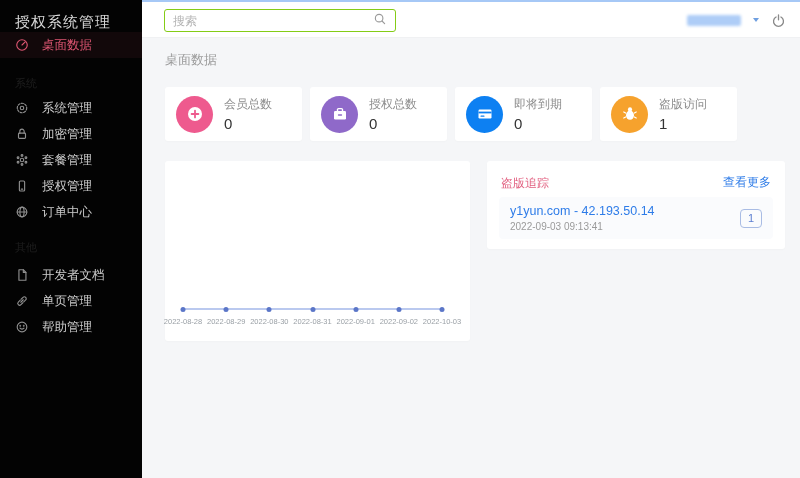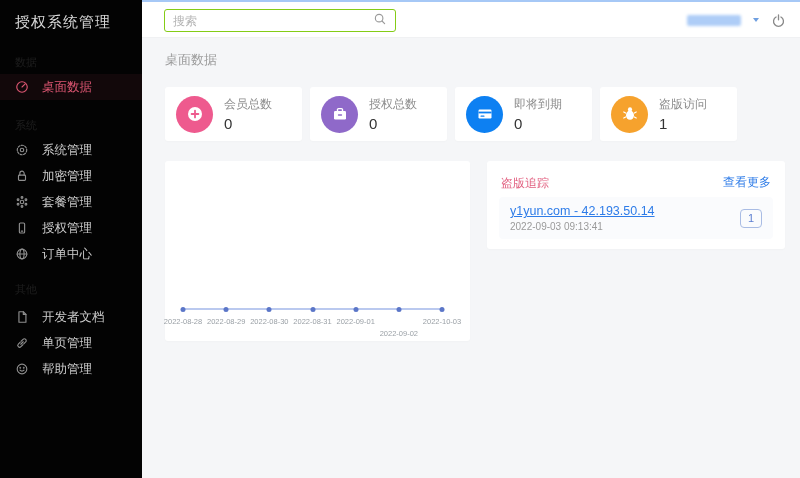--- a/index.html
+++ b/index.html
@@ -49,33 +49,32 @@
   .panel-piracy { width:298px; height:88px; }
   .panel-title { position:absolute; left:14px; top:14px; font-size:12px; color:#e26080; }
   .more-link { position:absolute; right:14px; top:13px; font-size:12px; color:#2e7ce8; cursor:pointer; }
 
   .chart-axis { position:absolute; left:18px; right:28px; bottom:10px; height:26px; }
   .axis-line { position:absolute; left:0; right:0; top:3px; height:2px; background:#bac9ef; border-radius:1px; }
   .dot { position:absolute; top:1.5px; width:5px; height:5px; border-radius:50%; background:#5b76c8; transform:translateX(-50%); }
   .xlab { position:absolute; top:12px; transform:translateX(-50%); font-size:7.5px; color:#9aa0a6; white-space:nowrap; }
 
   .piracy-item { position:absolute; left:12px; right:12px; top:36px; height:42px; background:#fafbfd; border-radius:4px; display:flex; align-items:center; justify-content:space-between; padding:0 11px; cursor:pointer; }
-  .piracy-domain { font-size:12.5px; color:#2e7ce8;text-decoration:underline; }
+  .piracy-domain { font-size:12.5px; color:#2e7ce8; }
   .piracy-time { font-size:10px; color:#9a9a9a; margin-top:3px; }
   .piracy-badge { min-width:22px; height:19px; border:1px solid #a9bce4; border-radius:4px; color:#5b7dd0; font-size:11px; display:flex; align-items:center; justify-content:center; padding:0 4px; }
 </style>
 </head>
 <body>
 
 <div class="screen">
 
   <aside class="sidebar">
     <div class="sb-title">授权系统管理</div>
 
-    <div class="sb-group g1">数据</div>
 
     <div class="sb-item active">
       <span class="sb-ico">
         <svg width="14" height="14" viewBox="0 0 16 16">
             <circle cx="8" cy="8" r="6"></circle>
             <path d="M8 8 L11.4 4.8"></path>
           </svg>
       </span>
       <span>桌面数据</span>
     </div>
@@ -261,21 +260,21 @@
           <div class="dot" style="left:33.333%;"></div>
           <div class="dot" style="left:50%;"></div>
           <div class="dot" style="left:66.667%;"></div>
           <div class="dot" style="left:83.333%;"></div>
           <div class="dot" style="left:100%;"></div>
           <span class="xlab" style="left:0%;">2022-08-28</span>
           <span class="xlab" style="left:16.667%;">2022-08-29</span>
           <span class="xlab" style="left:33.333%;">2022-08-30</span>
           <span class="xlab" style="left:50%;">2022-08-31</span>
           <span class="xlab" style="left:66.667%;">2022-09-01</span>
-          <span class="xlab" style="left:83.333%;margin-top:12px;">2022-09-02</span>
+          <span class="xlab" style="left:83.333%;">2022-09-02</span>
           <span class="xlab" style="left:100%;">2022-10-03</span>
         </div>
       </section>
 
       <section class="panel panel-piracy">
         <div class="panel-title">盗版追踪</div>
         <a class="more-link">查看更多</a>
         <div class="piracy-item">
           <div>
             <div class="piracy-domain">y1yun.com - 42.193.50.14</div>

